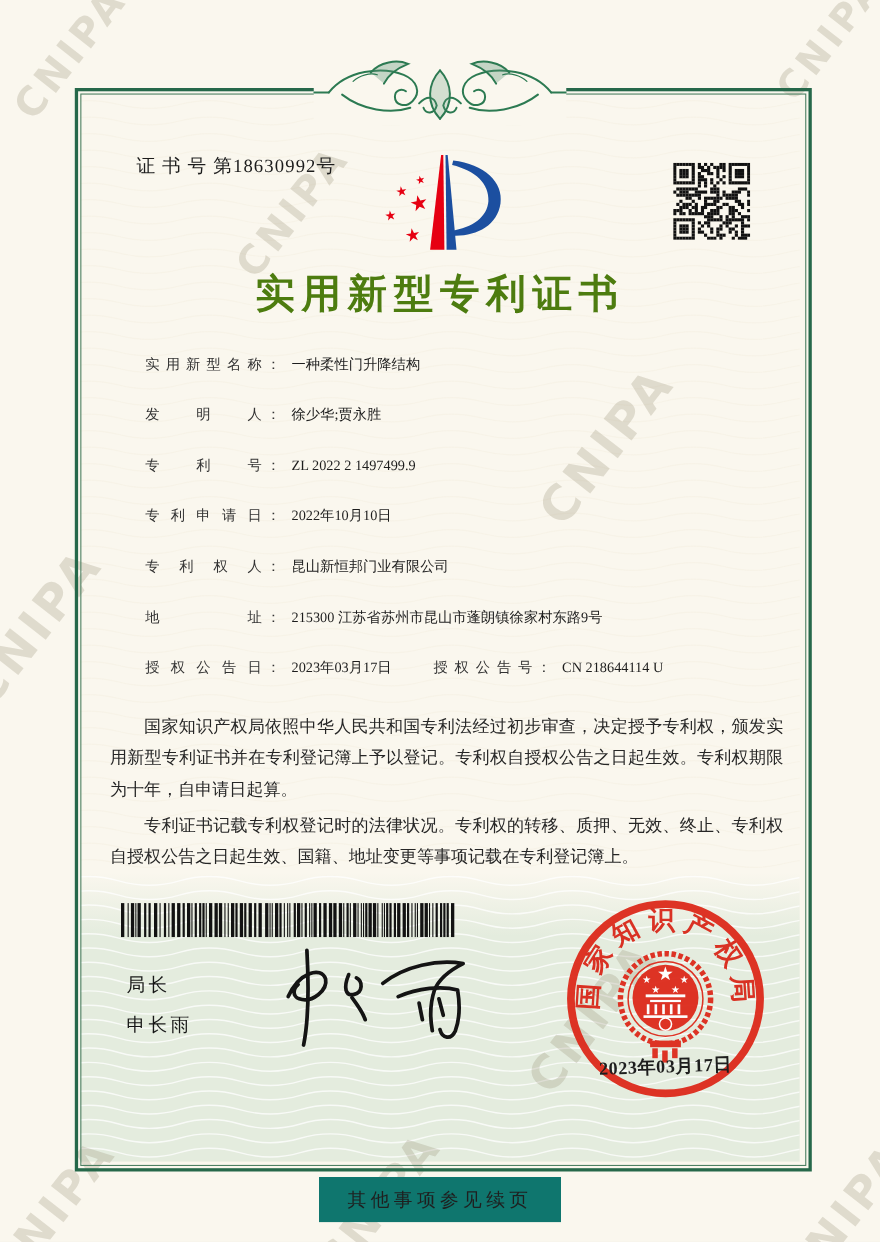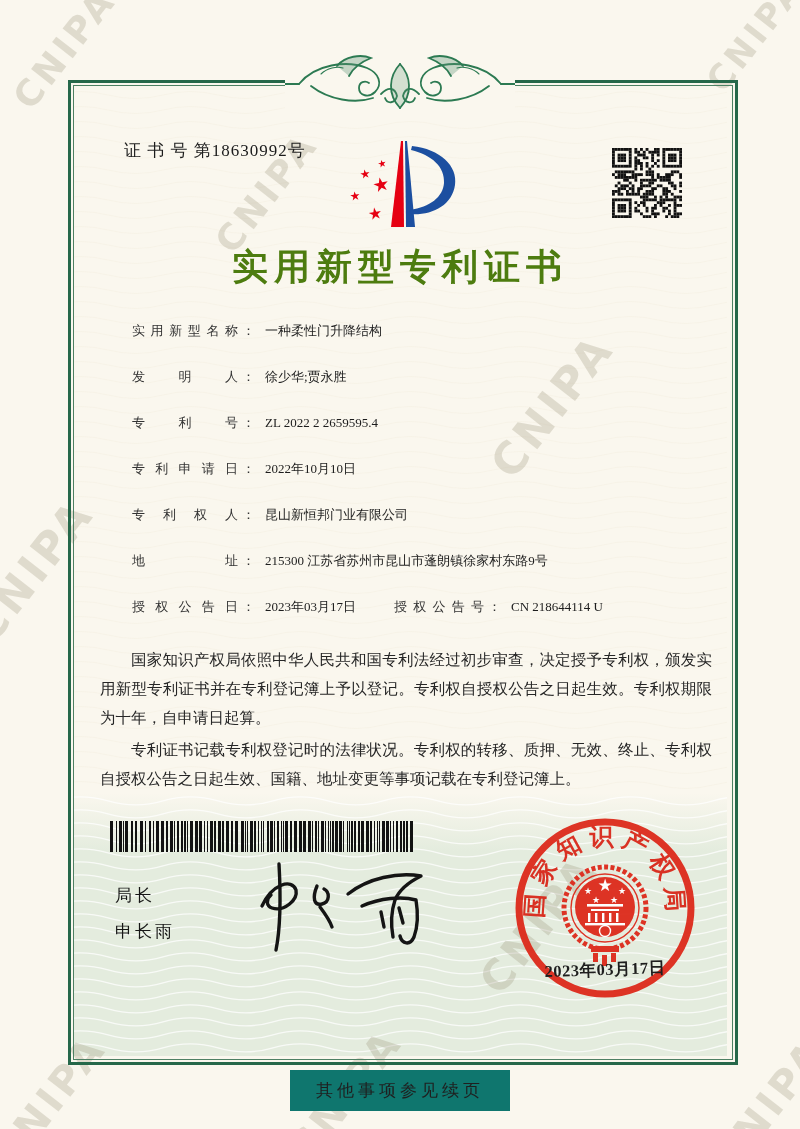--- a/index.html
+++ b/index.html
@@ -506,21 +506,21 @@
   <div class="title">实用新型专利证书</div>
 
   <div class="rows">
     <div class="frow">
       <span class="flabel">实用新型名称</span><span class="fcolon">：</span><span class="fvalue">一种柔性门升降结构</span>
     </div>
     <div class="frow">
       <span class="flabel">发明人</span><span class="fcolon">：</span><span class="fvalue">徐少华;贾永胜</span>
     </div>
     <div class="frow">
-      <span class="flabel">专利号</span><span class="fcolon">：</span><span class="fvalue">ZL 2022 2 2659595.4</span>
+      <span class="flabel">专利号</span><span class="fcolon">：</span><span class="fvalue">ZL 2022 2 1497499.9</span>
     </div>
     <div class="frow">
       <span class="flabel">专利申请日</span><span class="fcolon">：</span><span class="fvalue">2022年10月10日</span>
     </div>
     <div class="frow">
       <span class="flabel">专利权人</span><span class="fcolon">：</span><span class="fvalue">昆山新恒邦门业有限公司</span>
     </div>
     <div class="frow">
       <span class="flabel">地址</span><span class="fcolon">：</span><span class="fvalue">215300 江苏省苏州市昆山市蓬朗镇徐家村东路9号</span>
     </div>

